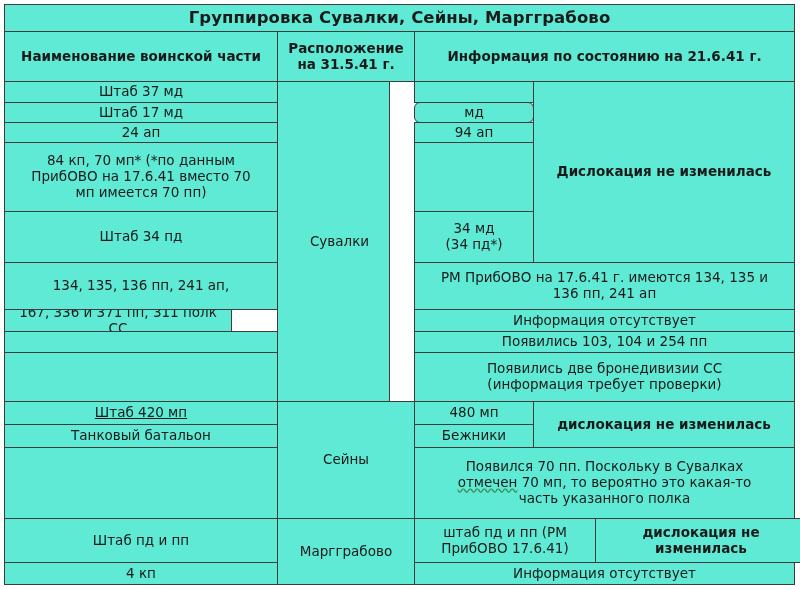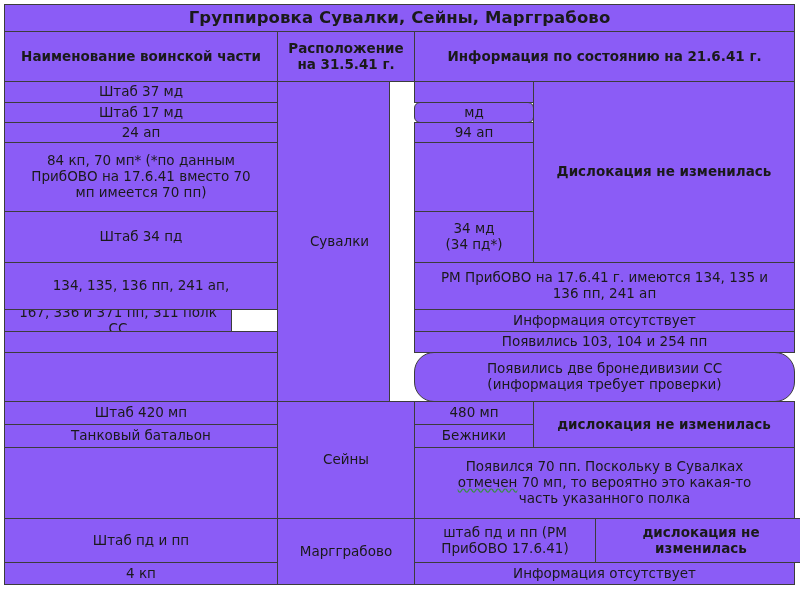--- a/index.html
+++ b/index.html
@@ -21,21 +21,21 @@
     left: 4px;
     top: 4px;
     width: 791px;
     height: 581px;
   }
 
   .cell {
     position: absolute;
     box-sizing: border-box;
     border: 1px solid #3c3c3c;
-    background: #8b5cf6;
+    background: #5eead4;
     display: flex;
     align-items: center;
     justify-content: center;
     text-align: center;
     padding: 1px 4px;
     line-height: 1.18;
     font-size: 13.5px;
     overflow: hidden;
   }
 
@@ -125,21 +125,21 @@
   </div>
 
   <div class="cell" style="left:0px; top:327px; width:274px; height:22px;">
     <span class="txt"></span>
   </div>
 
   <div class="cell" style="left:0px; top:348px; width:274px; height:50px;">
     <span class="txt"></span>
   </div>
 
-  <div class="cell" style="left:0px; top:397px; width:274px; height:24px;">
+  <div class="cell" style="left:0px; top:397px; width:274px; height:24px;text-decoration:underline;">
     <span class="txt">Штаб 420 мп</span>
   </div>
 
   <div class="cell" style="left:0px; top:420px; width:274px; height:24px;">
     <span class="txt">Танковый батальон</span>
   </div>
 
   <div class="cell" style="left:0px; top:443px; width:274px; height:72px;">
     <span class="txt"></span>
   </div>
@@ -199,21 +199,21 @@
   </div>
 
   <div class="cell" style="left:410px; top:305px; width:381px; height:23px;">
     <span class="txt">Информация отсутствует</span>
   </div>
 
   <div class="cell" style="left:410px; top:327px; width:381px; height:22px;">
     <span class="txt">Появились 103, 104 и 254 пп</span>
   </div>
 
-  <div class="cell" style="left:410px; top:348px; width:381px; height:50px;border-radius:20px;">
+  <div class="cell" style="left:410px; top:348px; width:381px; height:50px;">
     <span class="txt">
       <span>Появились две бронедивизии СС</span><br>
       <span>(информация требует проверки)</span>
     </span>
   </div>
 
   <div class="cell" style="left:410px; top:397px; width:120px; height:24px;">
     <span class="txt">480 мп</span>
   </div>
 

